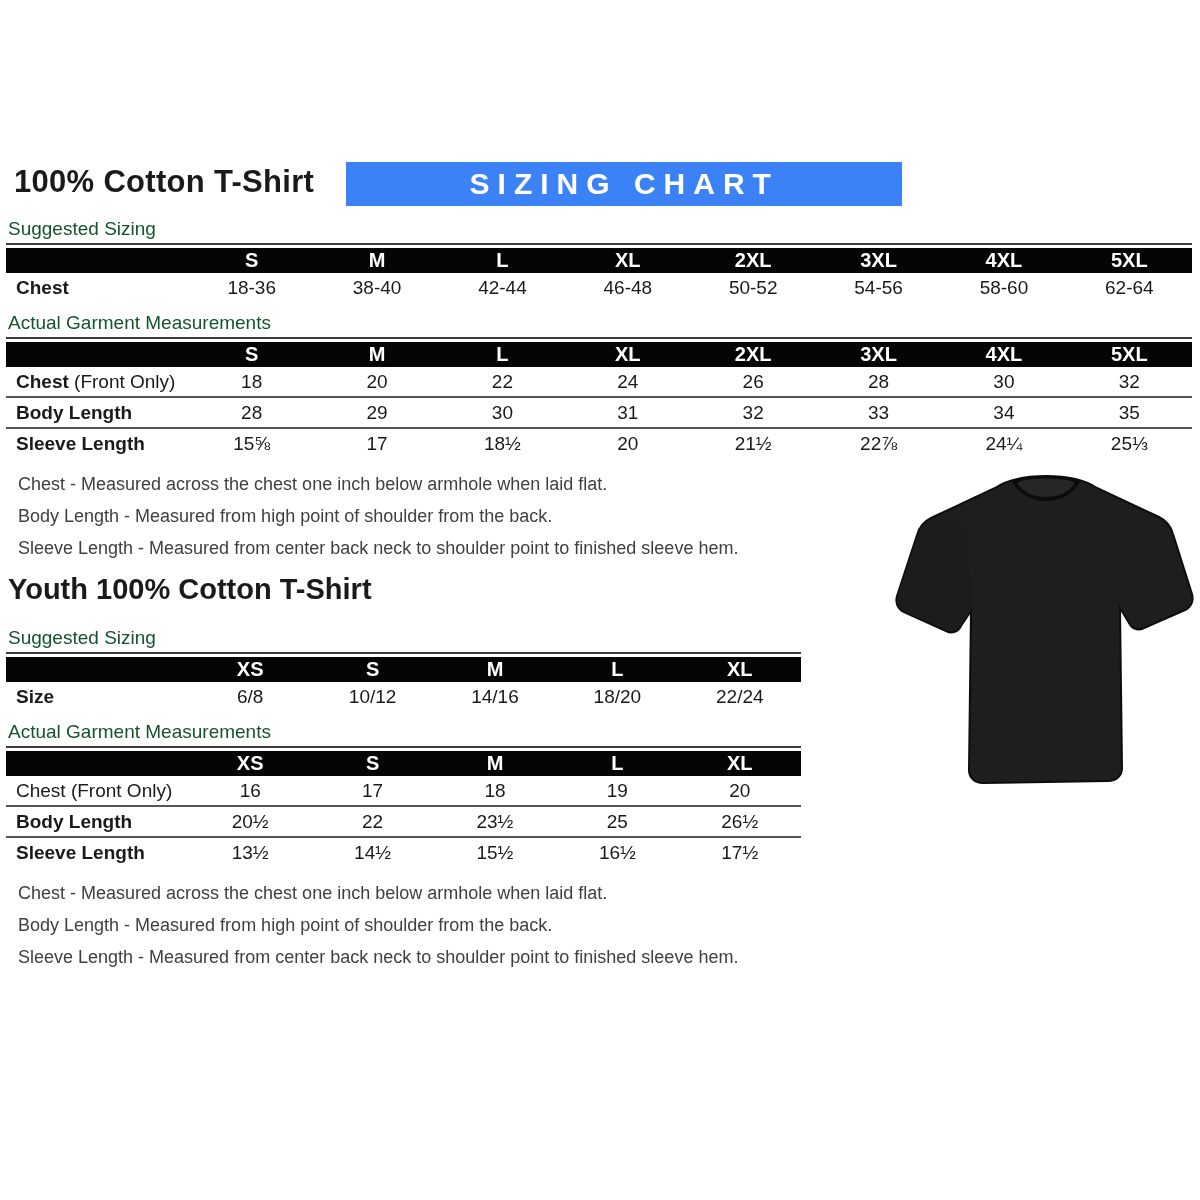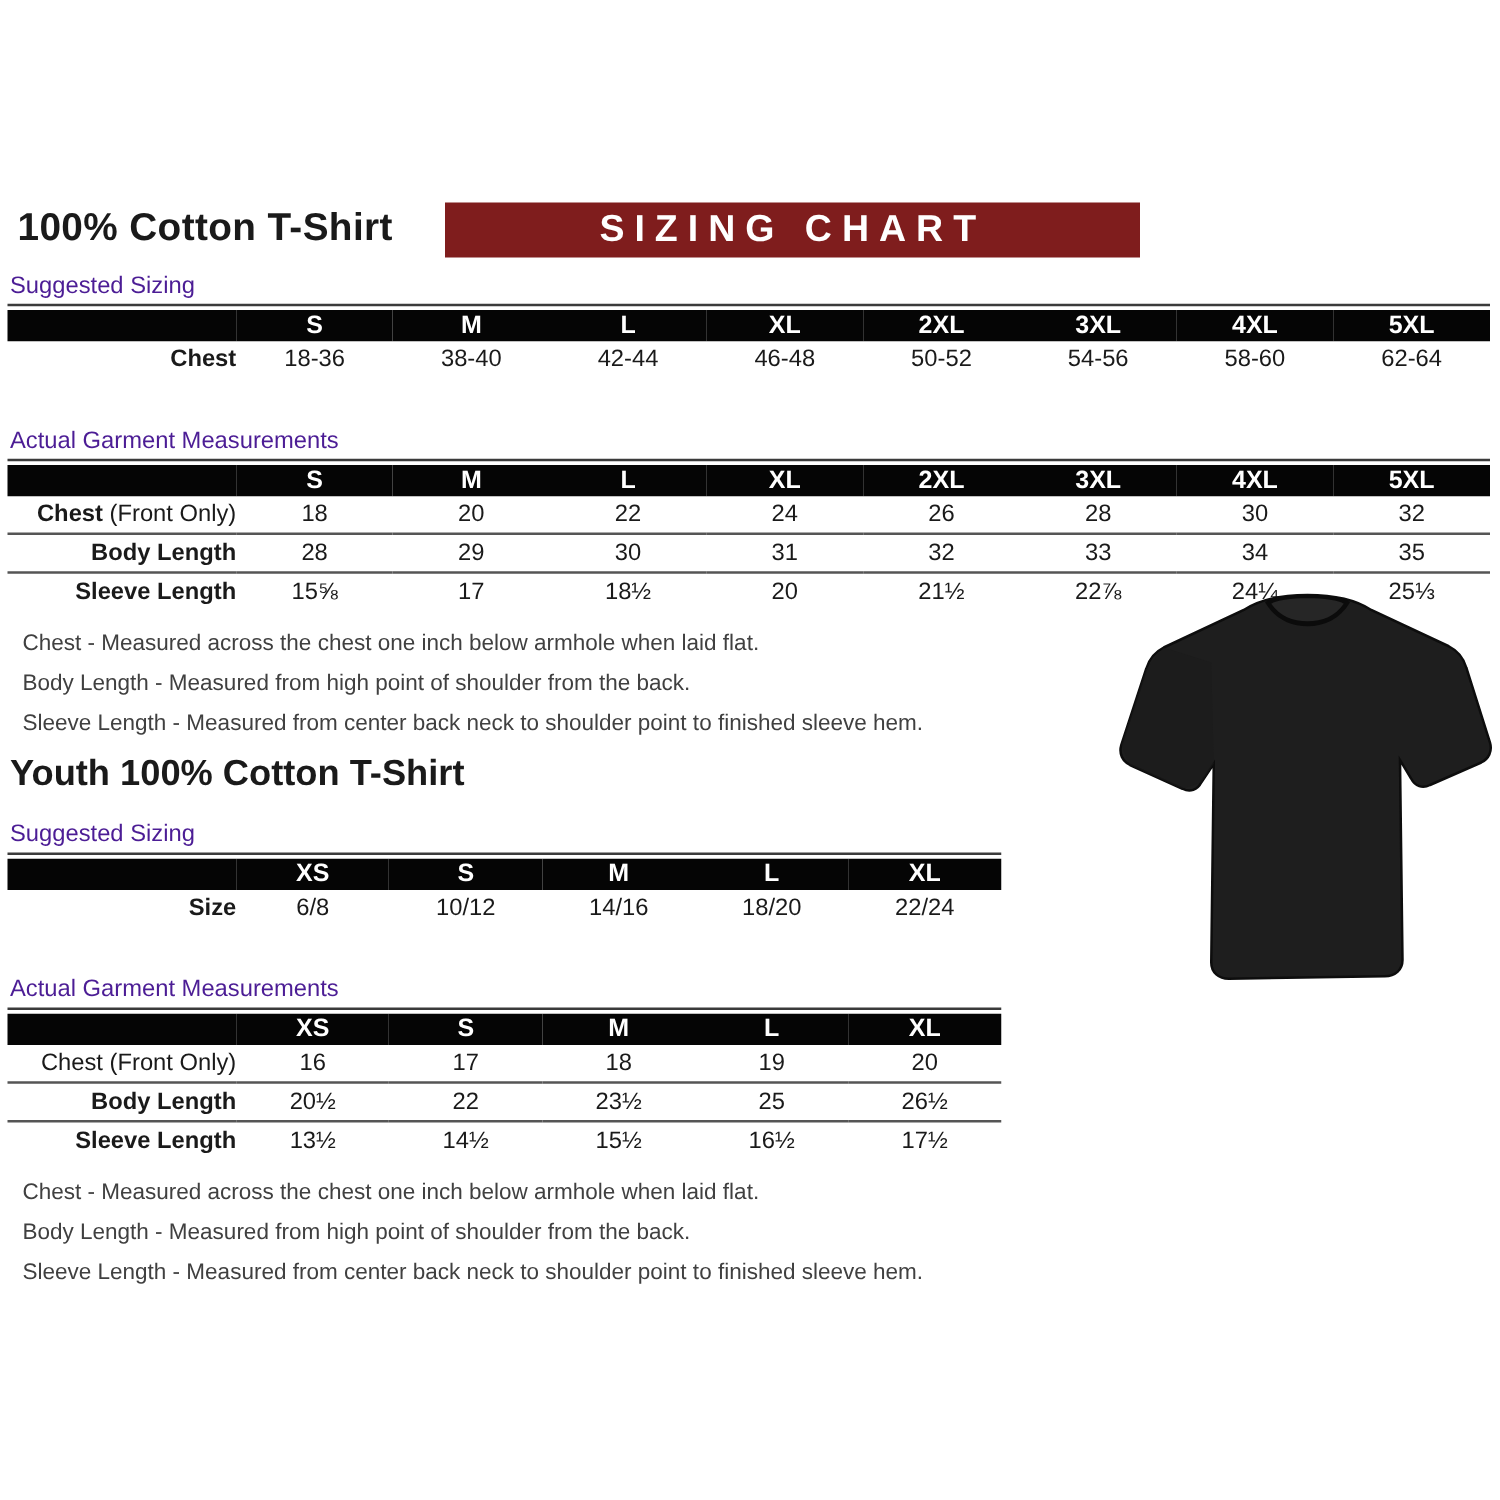--- a/index.html
+++ b/index.html
@@ -12,49 +12,49 @@
   }
   .page { position:relative; width:1056px; height:1200px; box-sizing:border-box; padding:162px 6px 0 6px; }
 
   
   .title-row { display:flex; align-items:stretch; height:44px; }
   .page-title {
     font-size:31px; font-weight:bold; margin:0 0 0 8px;
     line-height:40px; letter-spacing:0.3px; white-space:nowrap;
   }
   .banner {
-    margin-left:42px; width:556px; height:44px;
-    background:#7f1d1d; color:#ffffff;
+    margin-left:32px; width:556px; height:44px;
+    background:#3b82f6; color:#ffffff;
     display:flex; align-items:center; justify-content:center;
     font-size:30px; font-weight:bold; letter-spacing:8px; white-space:nowrap;
   }
 
   
   .section-label {
-    font-size:19px; color:#4c1d95; margin:0 0 3px 0; padding:0 0 3px 2px;
+    font-size:19px; color:#14532d; margin:0 0 3px 0; padding:0 0 3px 2px;
     border-bottom:2px solid #3b3b3b;
   }
   .gap-sm { margin-top:12px; }
-  .gap-md { margin-top:40px; }
+  .gap-md { margin-top:10px; }
 
   .tbl-wrap-full { width:1186px; }
   .tbl-wrap-youth { width:795px; }
 
   
   table.size-table { border-collapse:collapse; table-layout:fixed; width:100%; }
   table.size-table thead th {
     background:#050505; color:#ffffff;
     font-size:20px; font-weight:bold;
     height:25px; padding:0; text-align:center;
   }
   table.size-table th.corner { width:183px; }
   table.size-table tbody tr { border-bottom:2px solid #555; }
   table.size-table tbody tr:last-child { border-bottom:none; }
   table.size-table tbody th {
-    text-align:right; font-size:19px; font-weight:bold;
+    text-align:left; font-size:19px; font-weight:bold;
     padding:0 0 0 10px; height:29px; white-space:nowrap;
   }
   table.size-table tbody td {
     text-align:center; font-size:19px; height:29px; padding:0; white-space:nowrap;
   }
   .suffix, .nb { font-weight:normal; }
 
   
   .notes { margin:16px 0 0 12px; }
   .notes p { margin:0 0 11px 0; font-size:18px; color:#404040; }

